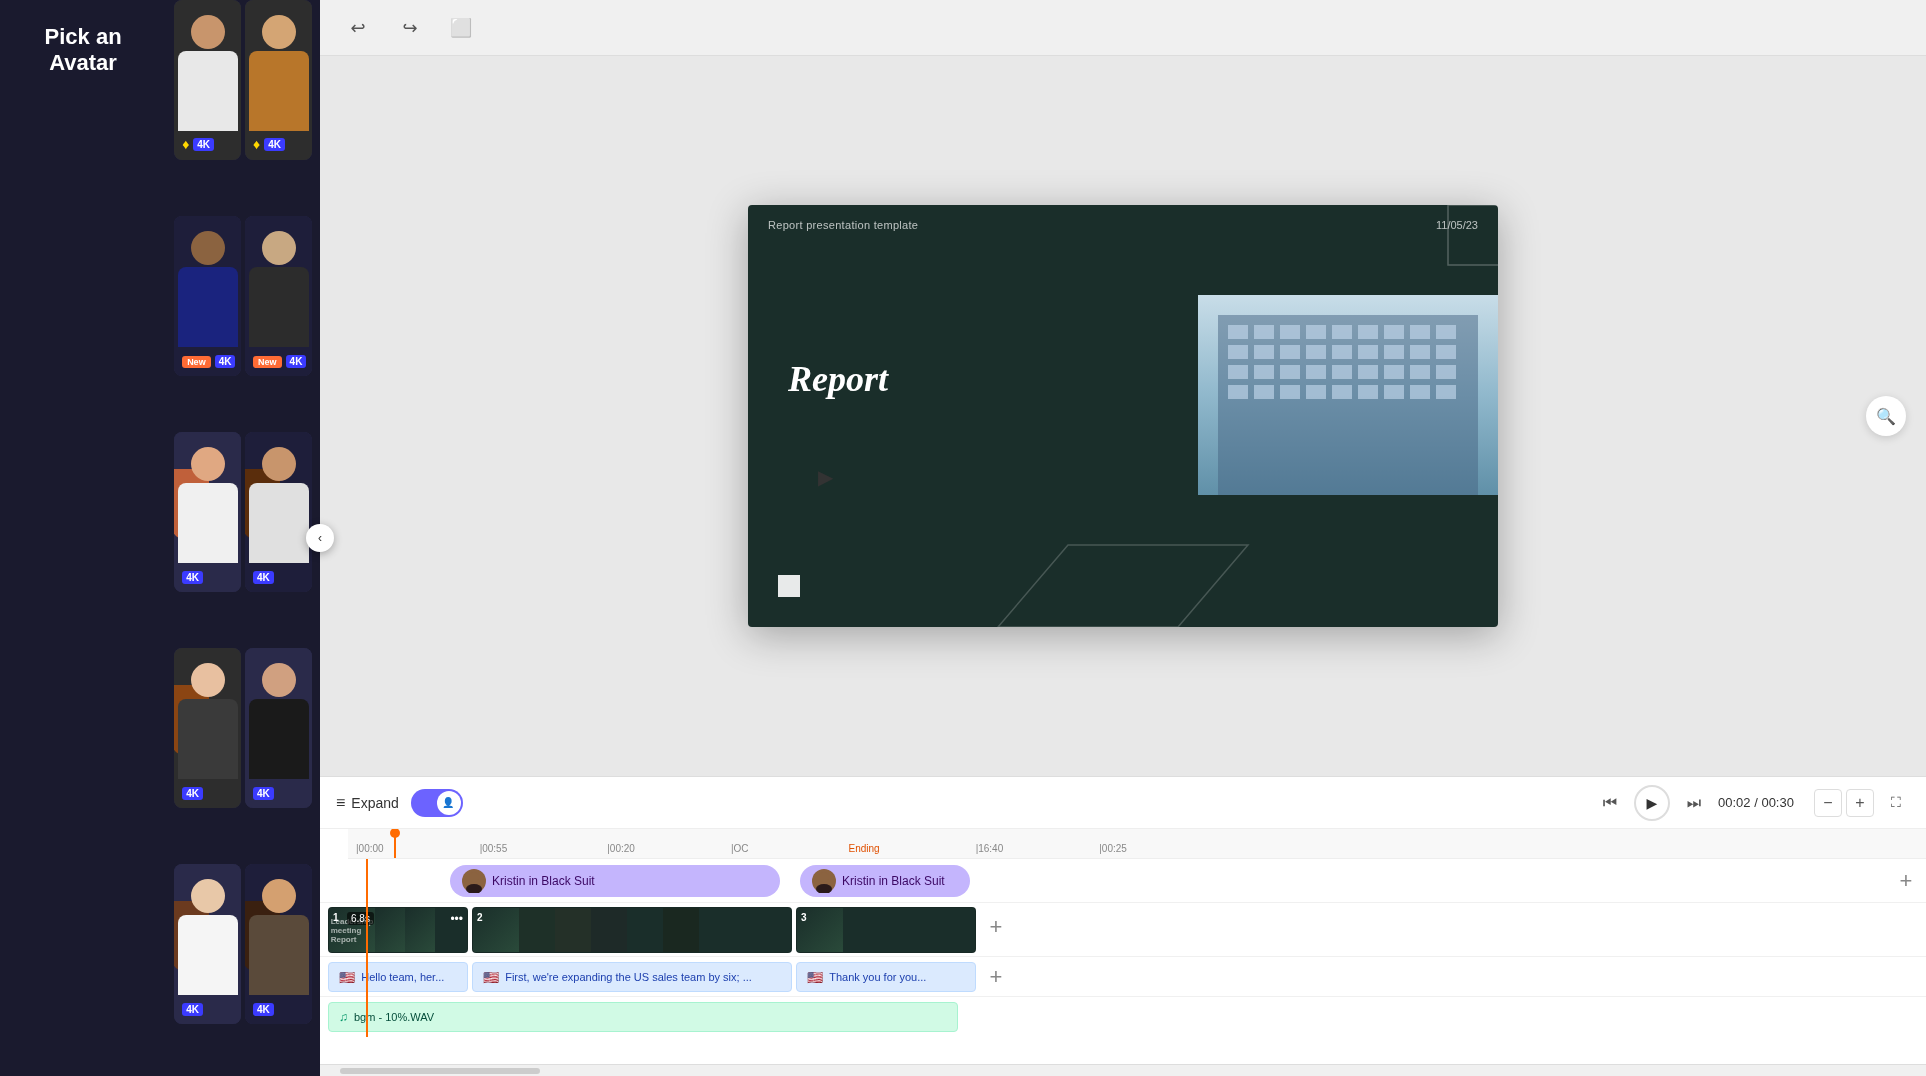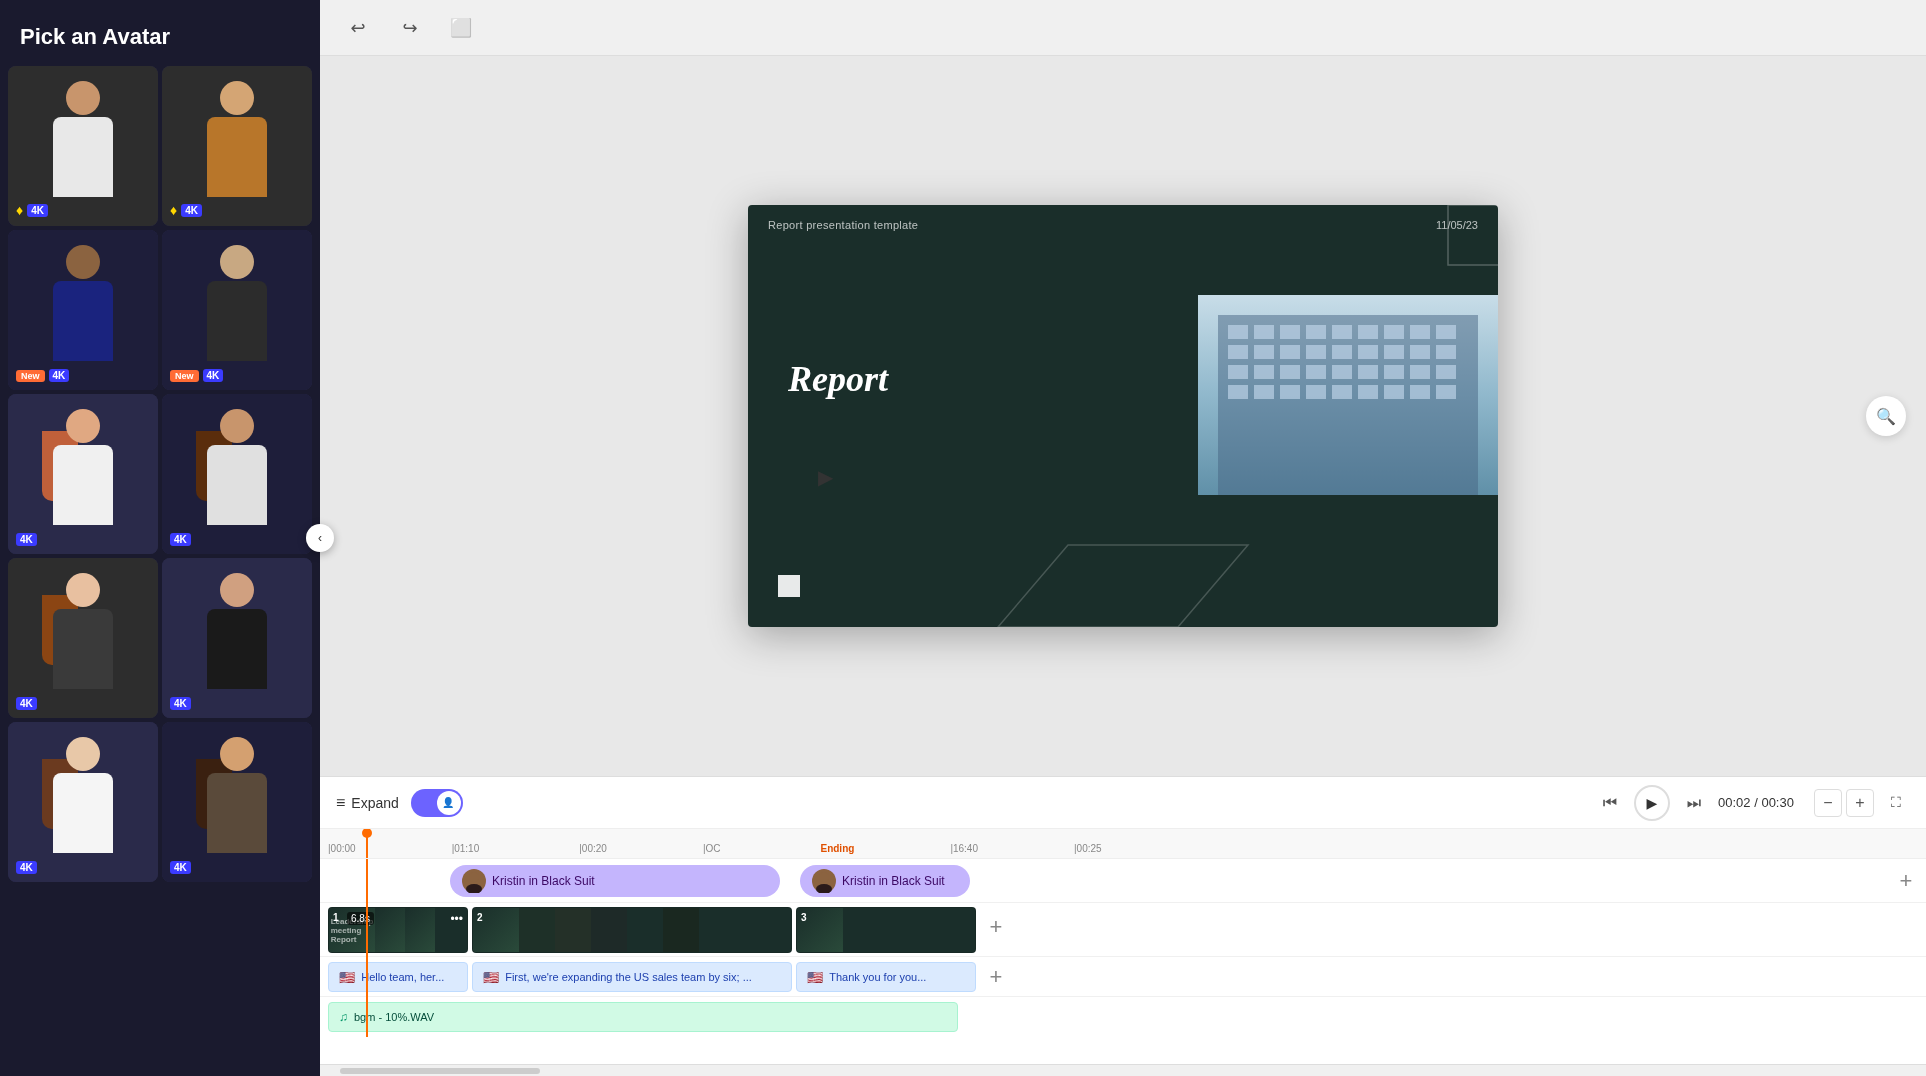--- a/index.html
+++ b/index.html
@@ -12,22 +12,23 @@
       display: flex;
     }
 
     
     .sidebar {
       width: 320px;
       min-width: 320px;
       background: #1a1a2e;
       height: 100%;
       display: flex;
-      flex-direction: column;
-      position: relative;
+      flex-direction: row;
+      position: relative;
+      text-align: center;
     }
     .sidebar-title {
       color: #fff;
       font-size: 22px;
       font-weight: 700;
       padding: 24px 20px 16px;
     }
     .avatar-grid {
       display: grid;
       grid-template-columns: 1fr 1fr;
@@ -439,20 +440,21 @@
     
     .ruler {
       height: 30px;
       background: #f8f8f8;
       border-bottom: 1px solid #eee;
       display: flex;
       align-items: flex-end;
       padding: 0 0 4px 0;
       position: relative;
       overflow: hidden;
+      margin-left: 28px;
     }
     .ruler-label {
       font-size: 10px;
       color: #888;
       margin-right: 0;
     }
     
     .playhead {
       position: absolute;
       top: 0;
@@ -926,24 +928,24 @@
           <span>⛶</span>
         </button>
       </div>
     </div>
 
     <div class="timeline-content">
 
       <div class="ruler" style="position:relative;">
         <div style="display:flex;align-items:flex-end;height:100%;width:100%;padding-left:8px;gap:0;">
           <span class="ruler-label" style="margin-right:96px;">|00:00</span>
-          <span class="ruler-label" style="margin-right:100px;">|01:10</span>
+          <span class="ruler-label" style="margin-right:100px;">|00:55</span>
           <span class="ruler-label" style="margin-right:96px;">|00:20</span>
           <span class="ruler-label" style="margin-right:100px;">|OC</span>
-          <span class="ruler-label" style="margin-right:96px; color:#e05000; font-weight:bold;">Ending</span>
+          <span class="ruler-label" style="margin-right:96px; color:#e05000; font-weight:normal;">Ending</span>
           <span class="ruler-label" style="margin-right:96px;">|16:40</span>
           <span class="ruler-label">|00:25</span>
         </div>
 
         <div style="position:absolute;left:46px;top:0;width:2px;height:100%;background:#ff6b00;z-index:10;">
           <div style="width:10px;height:10px;background:#ff6b00;border-radius:50%;position:absolute;top:-1px;left:-4px;"></div>
         </div>
       </div>
 
       <div style="position:relative;flex:1;">

